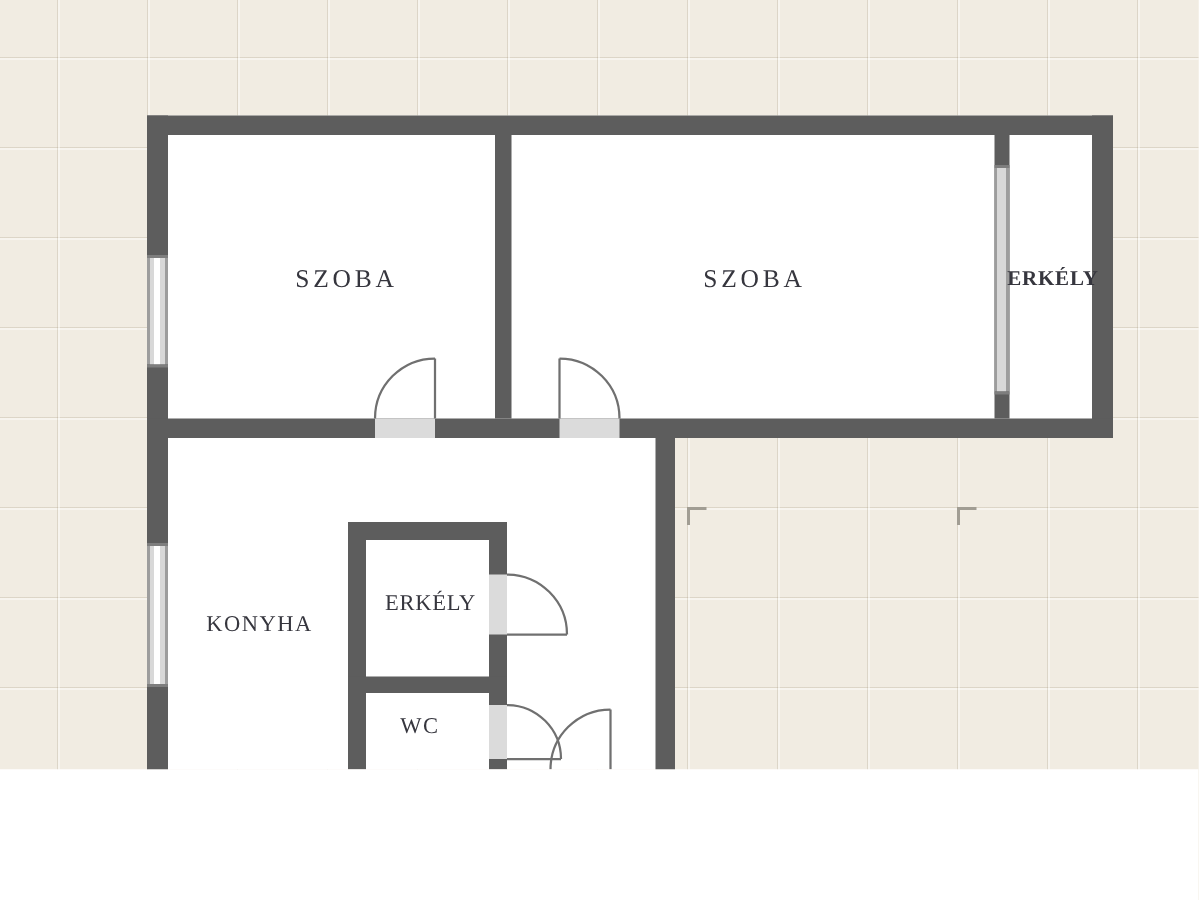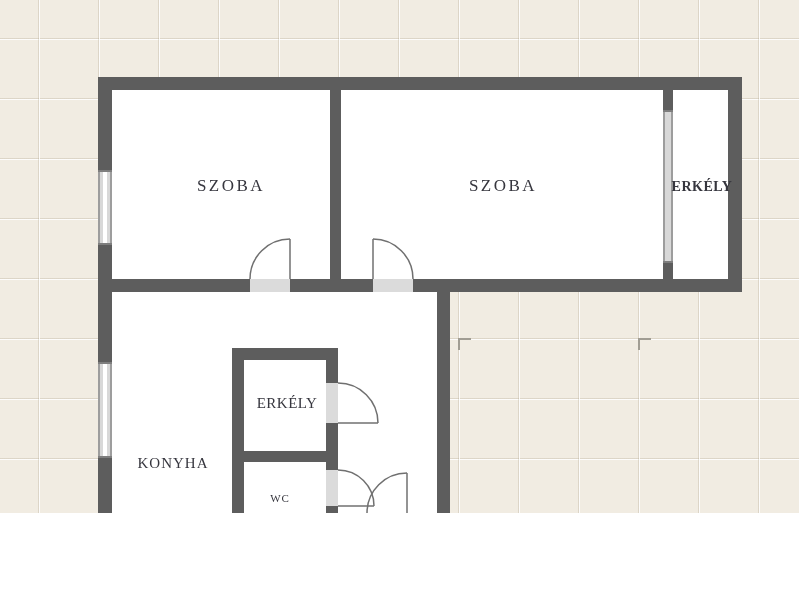--- a/index.html
+++ b/index.html
@@ -32,21 +32,21 @@
     box-sizing:border-box;
   }
   .doors{position:absolute;left:0;top:0;pointer-events:none;}
   .room-label{
     position:absolute;transform:translate(-50%,-50%);
     color:#36363e;white-space:nowrap;
   }
   .lbl-szoba{font-size:17px;letter-spacing:2.5px;}
   .lbl-konyha{font-size:15px;letter-spacing:1px;}
   .lbl-furdo{font-size:15px;letter-spacing:0.5px;}
-  .lbl-wc{font-size:11px;letter-spacing:1px;margin-top:13px;}
+  .lbl-wc{font-size:15px;letter-spacing:1px;}
   .lbl-erkely{font-size:14px;letter-spacing:0.5px;}
 </style>
 </head>
 <body>
 
 <div class="canvas">
 
   <div class="tick" style="left:458px;top:338px;"></div>
   <div class="tick" style="left:638px;top:338px;"></div>
   <div class="tick" style="left:638px;top:518px;"></div>
@@ -89,17 +89,17 @@
       <path d="M338,506 L374,506"></path>
       <path d="M338,470 A36,36 0 0 1 374,506"></path>
       <path d="M407,513 L407,473"></path>
       <path d="M367,513 A40,40 0 0 1 407,473"></path>
     </g>
   </svg>
 
   <div class="room-label lbl-szoba" style="left:231px;top:186px;">SZOBA</div>
   <div class="room-label lbl-szoba" style="left:503px;top:186px;">SZOBA</div>
   <div class="room-label lbl-erkely" style="left:702px;top:187px;font-weight:bold;">ERKÉLY</div>
-  <div class="room-label lbl-konyha" style="left:173px;top:417px;margin-top:46px;">KONYHA</div>
+  <div class="room-label lbl-konyha" style="left:173px;top:417px;">KONYHA</div>
   <div class="room-label lbl-furdo" style="left:287px;top:403px;">ERKÉLY</div>
   <div class="room-label lbl-wc" style="left:280px;top:485px;">WC</div>
 
 </div>
 
 </body></html>

